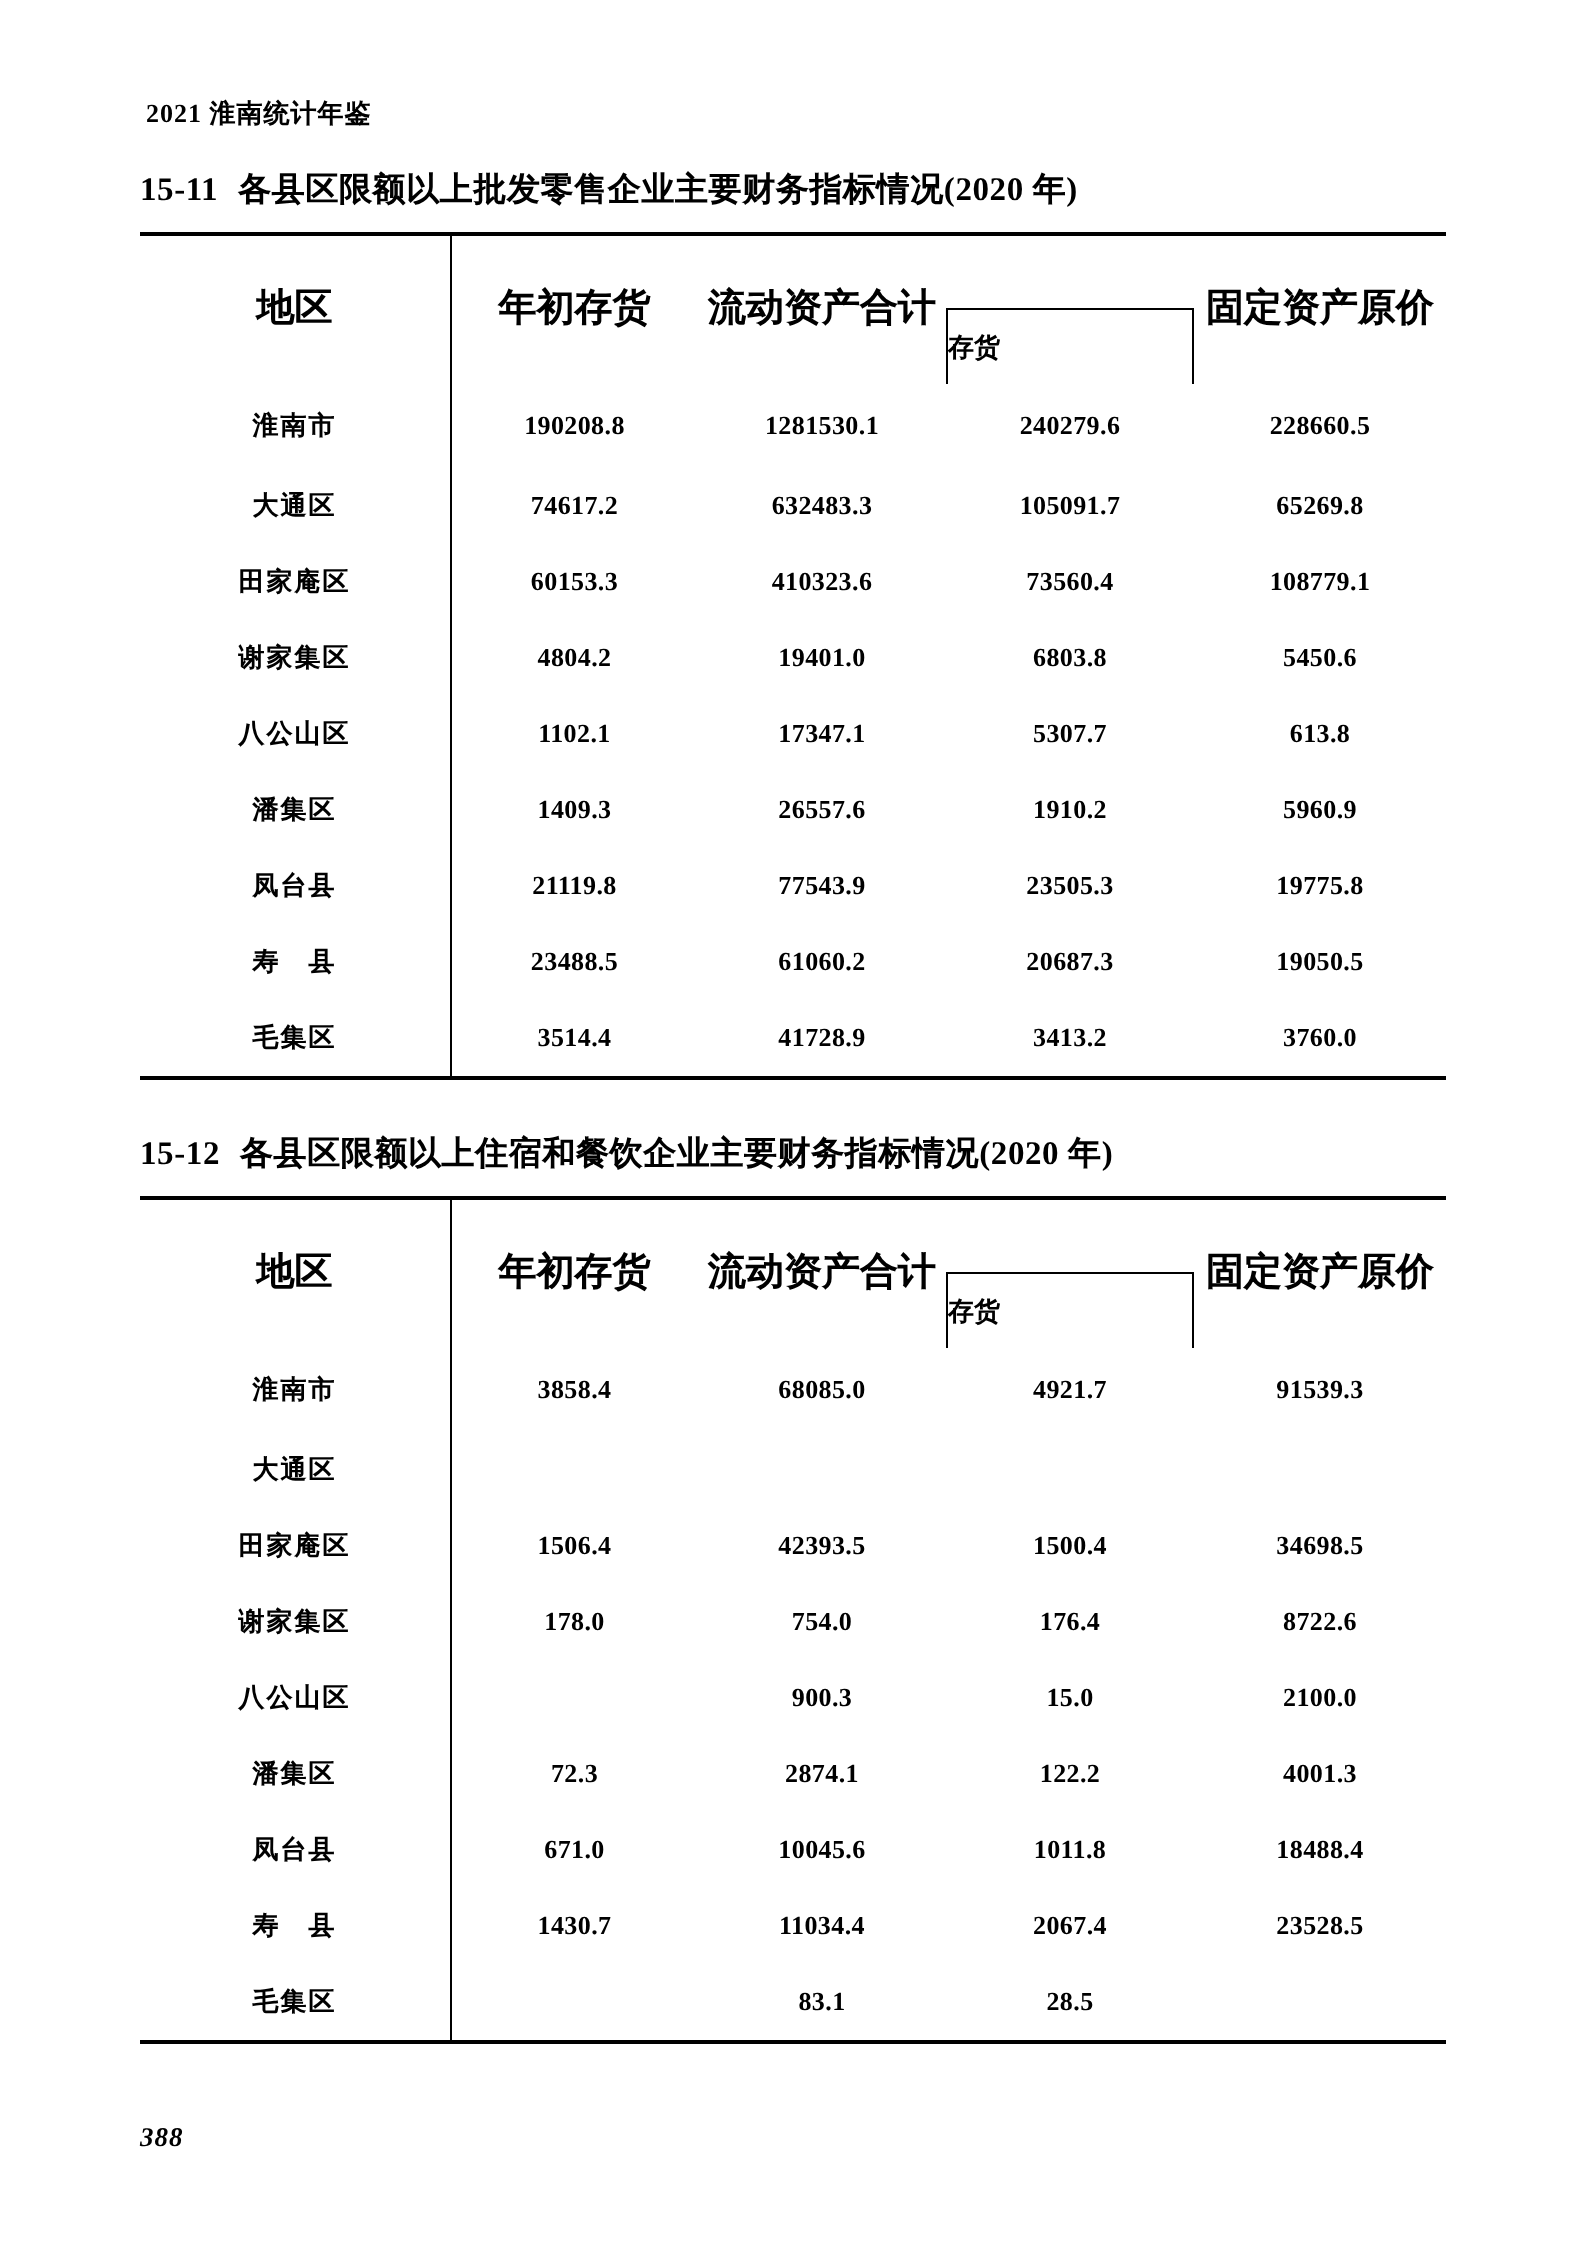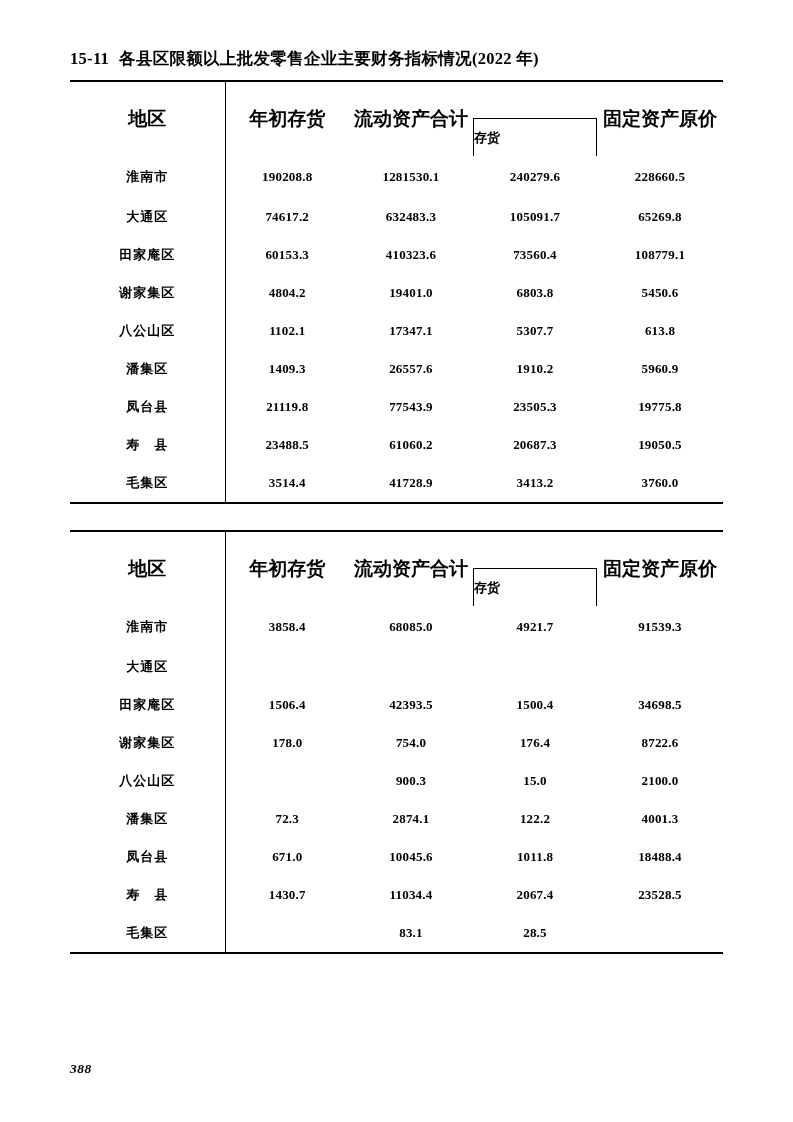--- a/index.html
+++ b/index.html
@@ -125,23 +125,24 @@
     font-family: "Liberation Serif", "DejaVu Serif", serif;
     letter-spacing: 0.5px;
     font-style: italic;
   }
 </style>
 </head>
 <body>
 
 <div class="page">
 
+  <div class="running-head">2021 淮南统计年鉴</div>
 
   <div class="tbl-title">
-    <span class="num">15-11</span><span>各县区限额以上批发零售企业主要财务指标情况(2022 年)</span>
+    <span class="num">15-11</span><span>各县区限额以上批发零售企业主要财务指标情况(2020 年)</span>
   </div>
 
   <table class="stat">
     <colgroup>
         <col class="c0">
         <col class="c1">
         <col class="c2">
         <col class="c3">
         <col class="c4">
       </colgroup>
@@ -227,20 +228,23 @@
         <td class="num">3514.4</td>
         <td class="num">41728.9</td>
         <td class="num">3413.2</td>
         <td class="num">3760.0</td>
       </tr>
     </tbody>
   </table>
 
   <div class="spacer-1"></div>
 
+  <div class="tbl-title">
+    <span class="num">15-12</span><span>各县区限额以上住宿和餐饮企业主要财务指标情况(2020 年)</span>
+  </div>
 
   <table class="stat">
     <colgroup>
         <col class="c0">
         <col class="c1">
         <col class="c2">
         <col class="c3">
         <col class="c4">
       </colgroup>
     <tbody>

